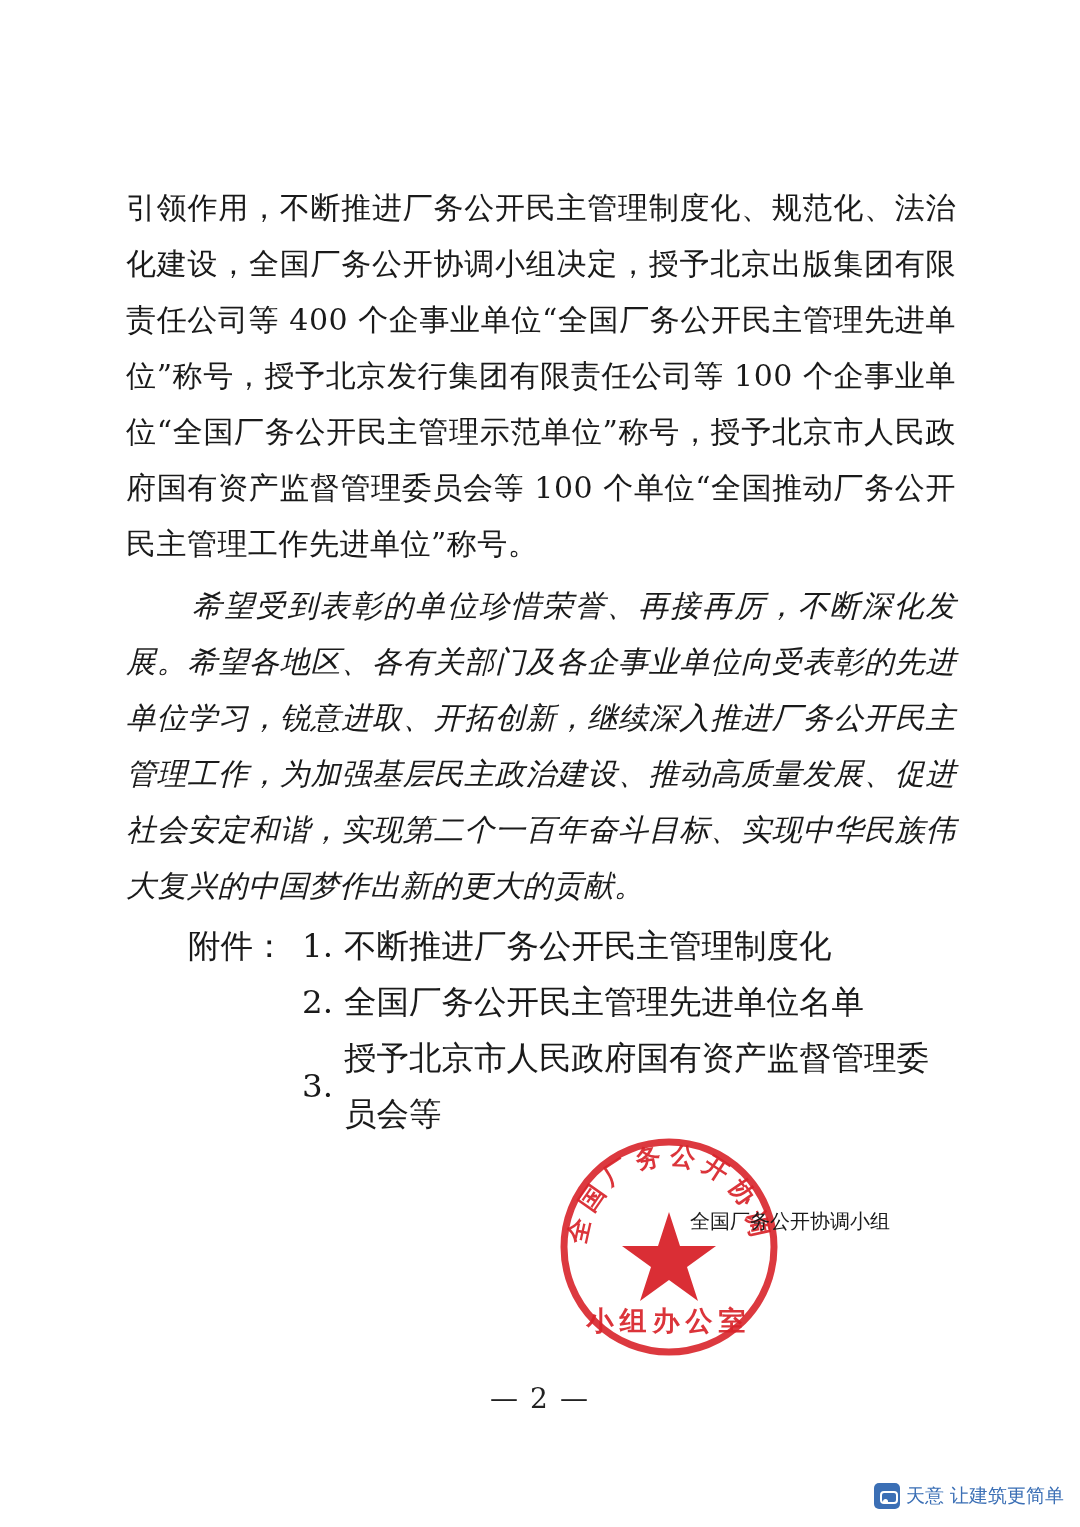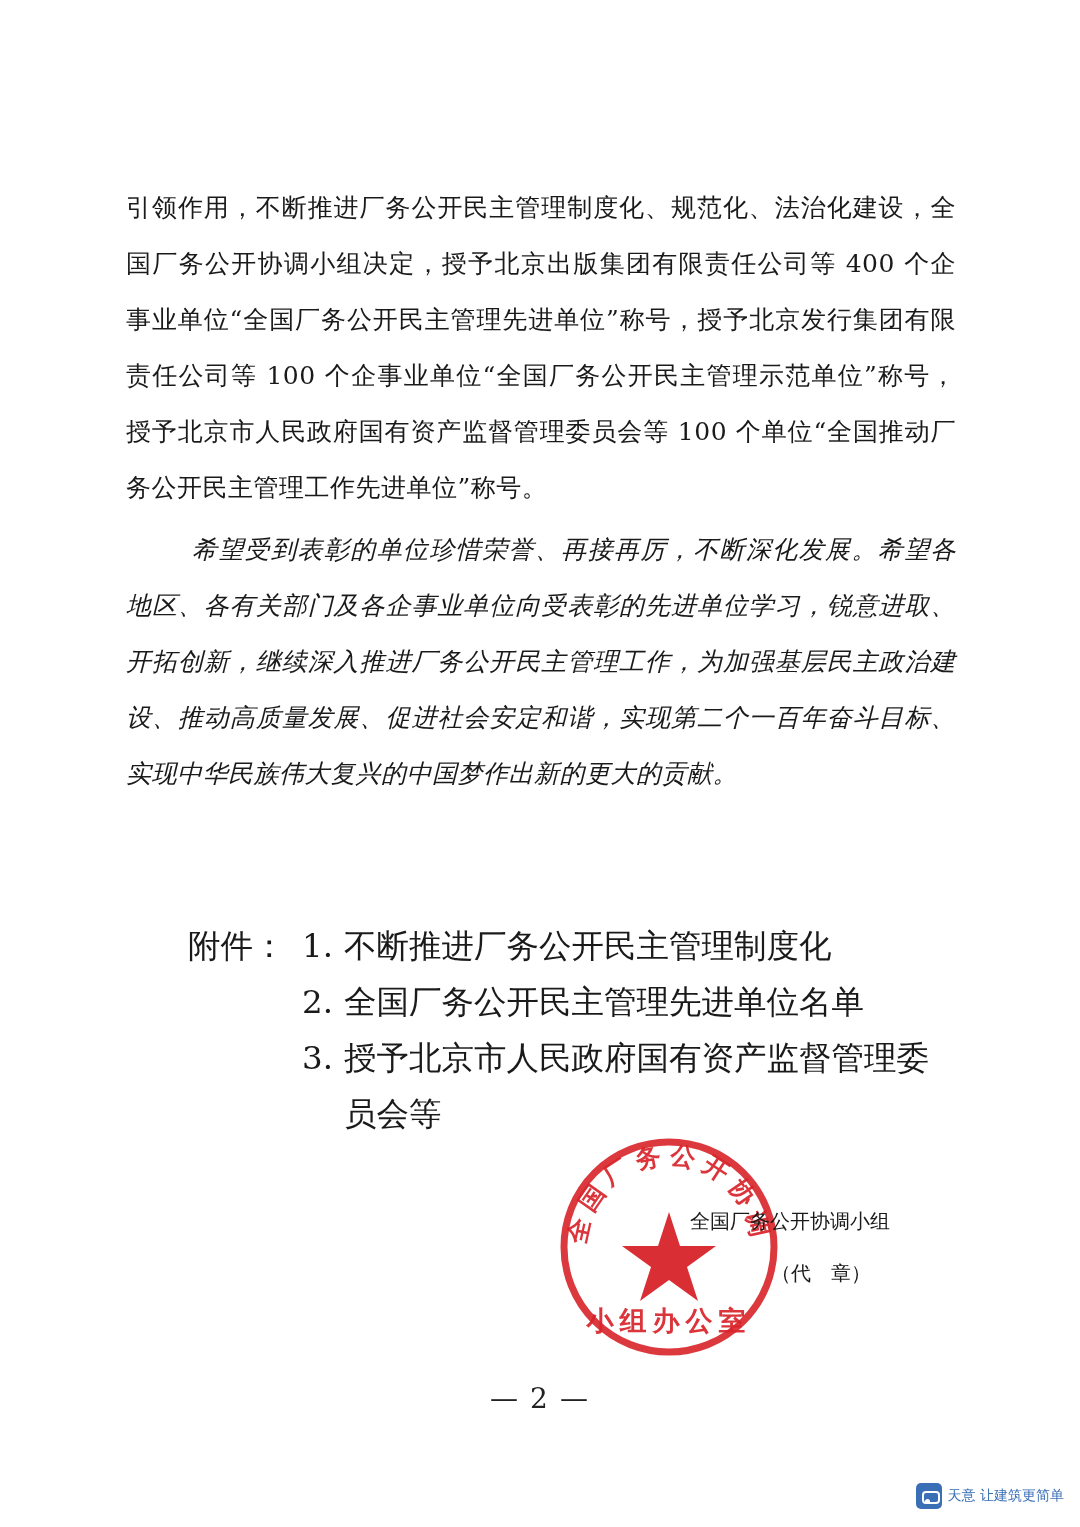--- a/index.html
+++ b/index.html
@@ -24,21 +24,21 @@
   }
 
   .body-text {
     position: absolute;
     left: 126px;
     top: 180px;
     width: 830px;
   }
 
   .para {
-    font-size: 25px;
+    font-size: 30px;
     line-height: 56px;
     letter-spacing: 0.5px;
     text-align: justify;
     text-justify: inter-ideograph;
     margin: 0 0 0 0;
     white-space: pre-wrap;
   }
 
   .para.indent {
     text-indent: 66px;
@@ -52,21 +52,21 @@
   .attachments {
     position: absolute;
     left: 126px;
     top: 918px;
     width: 830px;
     font-size: 32.5px;
     line-height: 56px;
   }
   .att-row {
     display: flex;
-    align-items: flex-start;
+    align-items: center;
   }
   .att-label {
     width: 176px;
     flex: 0 0 176px;
     padding-left: 62px;
     box-sizing: border-box;
     white-space: nowrap;
   }
   .att-num {
     flex: 0 0 auto;
@@ -121,21 +121,21 @@
   }
 
   .watermark {
     position: absolute;
     right: 16px;
     bottom: 18px;
     display: flex;
     align-items: center;
     gap: 6px;
     color: #3b6fb5;
-    font-size: 14px;
+    font-size: 19px;
     font-family: "DejaVu Sans", "Liberation Sans", sans-serif;
   }
   .wm-logo {
     width: 26px;
     height: 26px;
     border-radius: 5px;
     background: #3b6fb5;
     position: relative;
     flex: 0 0 auto;
   }
@@ -192,21 +192,20 @@
     <circle cx="113" cy="113" r="105" fill="none" stroke="#d8232a" stroke-width="7" opacity="0.9"></circle>
     <text font-family="'DejaVu Serif', serif" font-size="25" font-weight="bold" fill="#d8232a" opacity="0.92">
       <textPath href="#sealArcTop" startOffset="50%" text-anchor="middle" letter-spacing="7">全国厂务公开协调</textPath>
     </text>
     <text x="113" y="196" font-family="'DejaVu Serif', serif" font-size="27" font-weight="bold" fill="#d8232a" text-anchor="middle" opacity="0.92" letter-spacing="6">小组办公室</text>
     <polygon points="113,78 124,112 160,112 131,133 142,167 113,146 84,167 95,133 66,112 102,112" fill="#d8232a" opacity="0.95"></polygon>
   </svg>
 
   <div class="signature">
     <div class="sig-line">全国厂务公开协调小组</div>
-    <div class="sig-line center-ish">（代　章）</div>
   </div>
 
   <div class="footer-pagenum">
     <span class="dash">—</span><span>2</span><span class="dash">—</span>
   </div>
 
   <div class="watermark">
     <span class="wm-logo"></span>
     <span>天意 让建筑更简单</span>
   </div>

